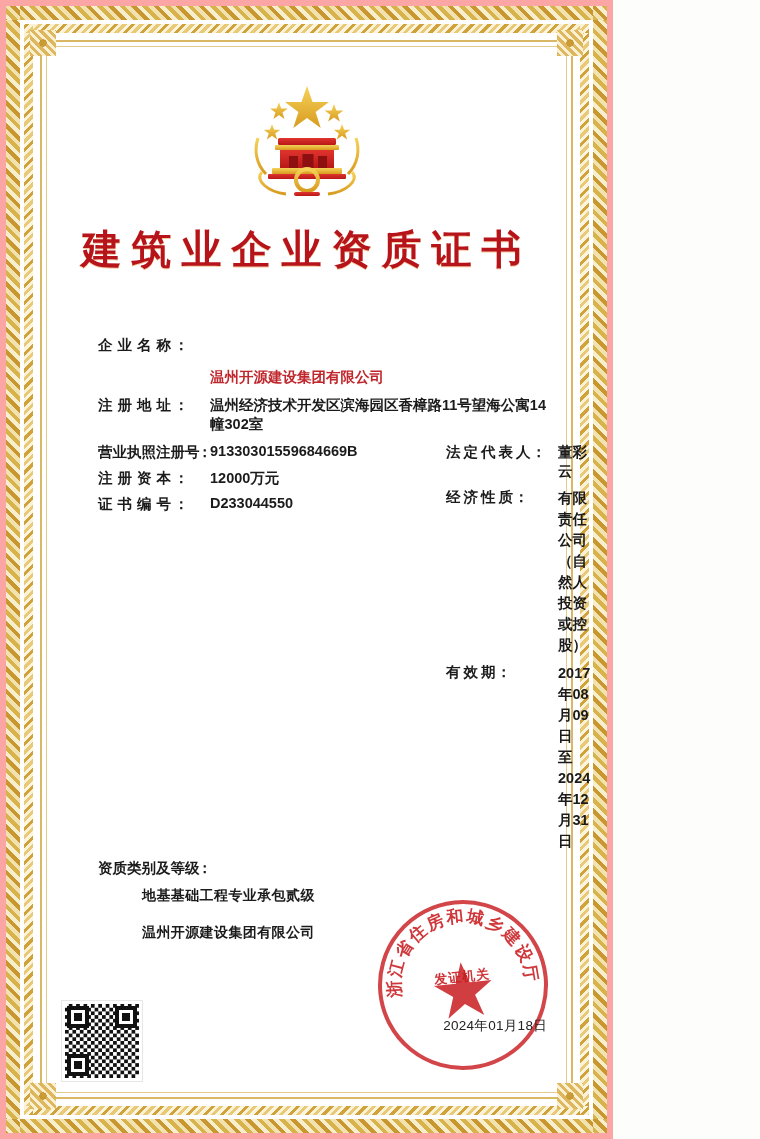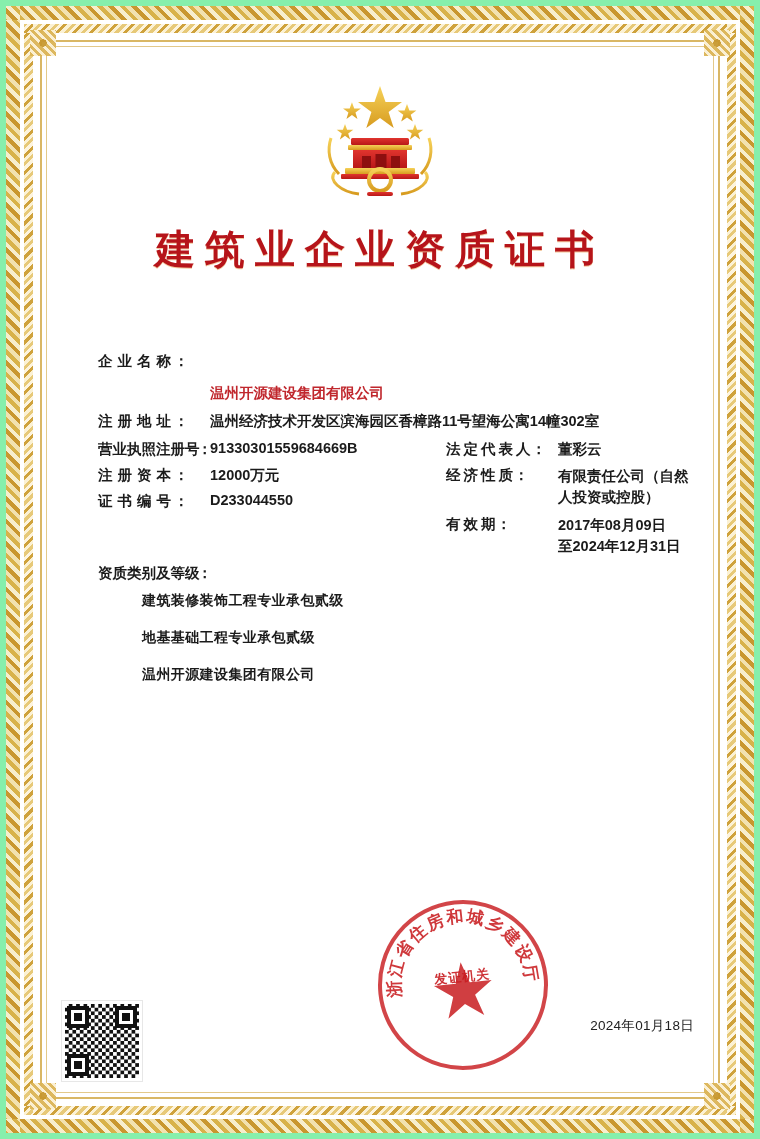--- a/index.html
+++ b/index.html
@@ -5,23 +5,23 @@
 <style>
   html,body{margin:0;padding:0;}
   body{
     width:760px;height:1139px;
     background:#fdfdfb;
     font-family:"Liberation Sans","DejaVu Sans",sans-serif;
     overflow:hidden;
   }
   .cert{
     position:relative;
-    width:760px;height:1139px;
-    box-sizing:border-box;
-    background:#86efac;
+    width:613px;height:1139px;
+    box-sizing:border-box;
+    background:#fca5a5;
   }
   
   .border-outer{
     position:absolute;inset:6px;
     box-sizing:border-box;
     border:14px solid transparent;
     background:
       repeating-linear-gradient(45deg,#d8b24a 0 4px,#f2e2b0 4px 8px,#c9972f 8px 12px,#f7eecd 12px 16px);
     background-clip:border-box;
   }
@@ -69,21 +69,21 @@
     text-align:center;
     font-family:"DejaVu Sans","Liberation Sans",sans-serif;
     font-size:40px;
     letter-spacing:10px;
     font-weight:bold;
     color:#b6141a;
     text-shadow:0 1px 0 #f3c9a0;
   }
   
   .fields{
-    position:absolute;left:98px;top:352px;right:60px;
+    position:absolute;left:98px;top:336px;right:60px;
     font-size:14.5px;
     color:#1b1b1b;
   }
   .row{display:flex;align-items:flex-start;margin-bottom:9px;}
   .lbl{
     width:112px;flex:0 0 112px;
     letter-spacing:5px;
     font-weight:bold;
     white-space:nowrap;
     font-size:14.5px;
@@ -244,21 +244,20 @@
           </div>
         </div>
       </div>
     </div>
 
     <div class="row">
       <div class="lbl none"><span>资质类别及等级</span><span class="colon">：</span></div>
     </div>
 
     <div class="grades">
-      <div class="grade">建筑装修装饰工程专业承包贰级</div>
       <div class="grade">地基基础工程专业承包贰级</div>
       <div class="grade">温州开源建设集团有限公司</div>
     </div>
   </div>
 
   <div class="qr">
     <div class="blk" style="left:2px;top:2px;width:22px;height:22px;"></div>
     <div class="wht" style="left:6px;top:6px;width:14px;height:14px;"></div>
     <div class="blk" style="left:9px;top:9px;width:8px;height:8px;"></div>
     <div class="blk" style="right:2px;top:2px;width:22px;height:22px;"></div>

